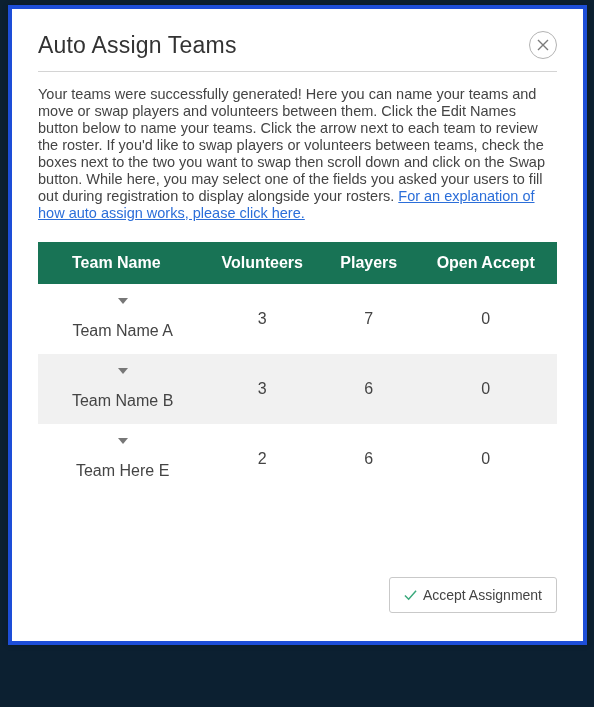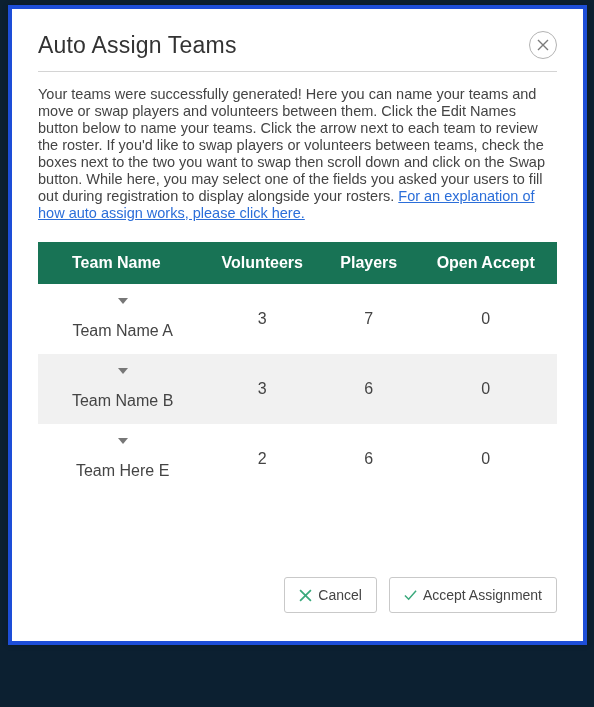--- a/index.html
+++ b/index.html
@@ -199,25 +199,19 @@
           </td>
         <td>2</td>
         <td>6</td>
         <td>0</td>
       </tr>
     </tbody>
   </table>
 
   <div class="footer">
     <button class="btn">
-      <svg class="ico cancel-ico" viewBox="0 0 12 12">
-          <path d="M1 1 L11 11 M11 1 L1 11" stroke="#3aa97c" stroke-width="1.6" fill="none"></path>
-        </svg>
-      <span>Cancel</span>
-    </button>
-    <button class="btn">
       <svg class="ico accept-ico" viewBox="0 0 14 12">
           <path d="M1 6 L5 10 L13 1" stroke="#3aa97c" stroke-width="1.6" fill="none"></path>
         </svg>
       <span>Accept Assignment</span>
     </button>
   </div>
 </div>
 
 </body></html>

